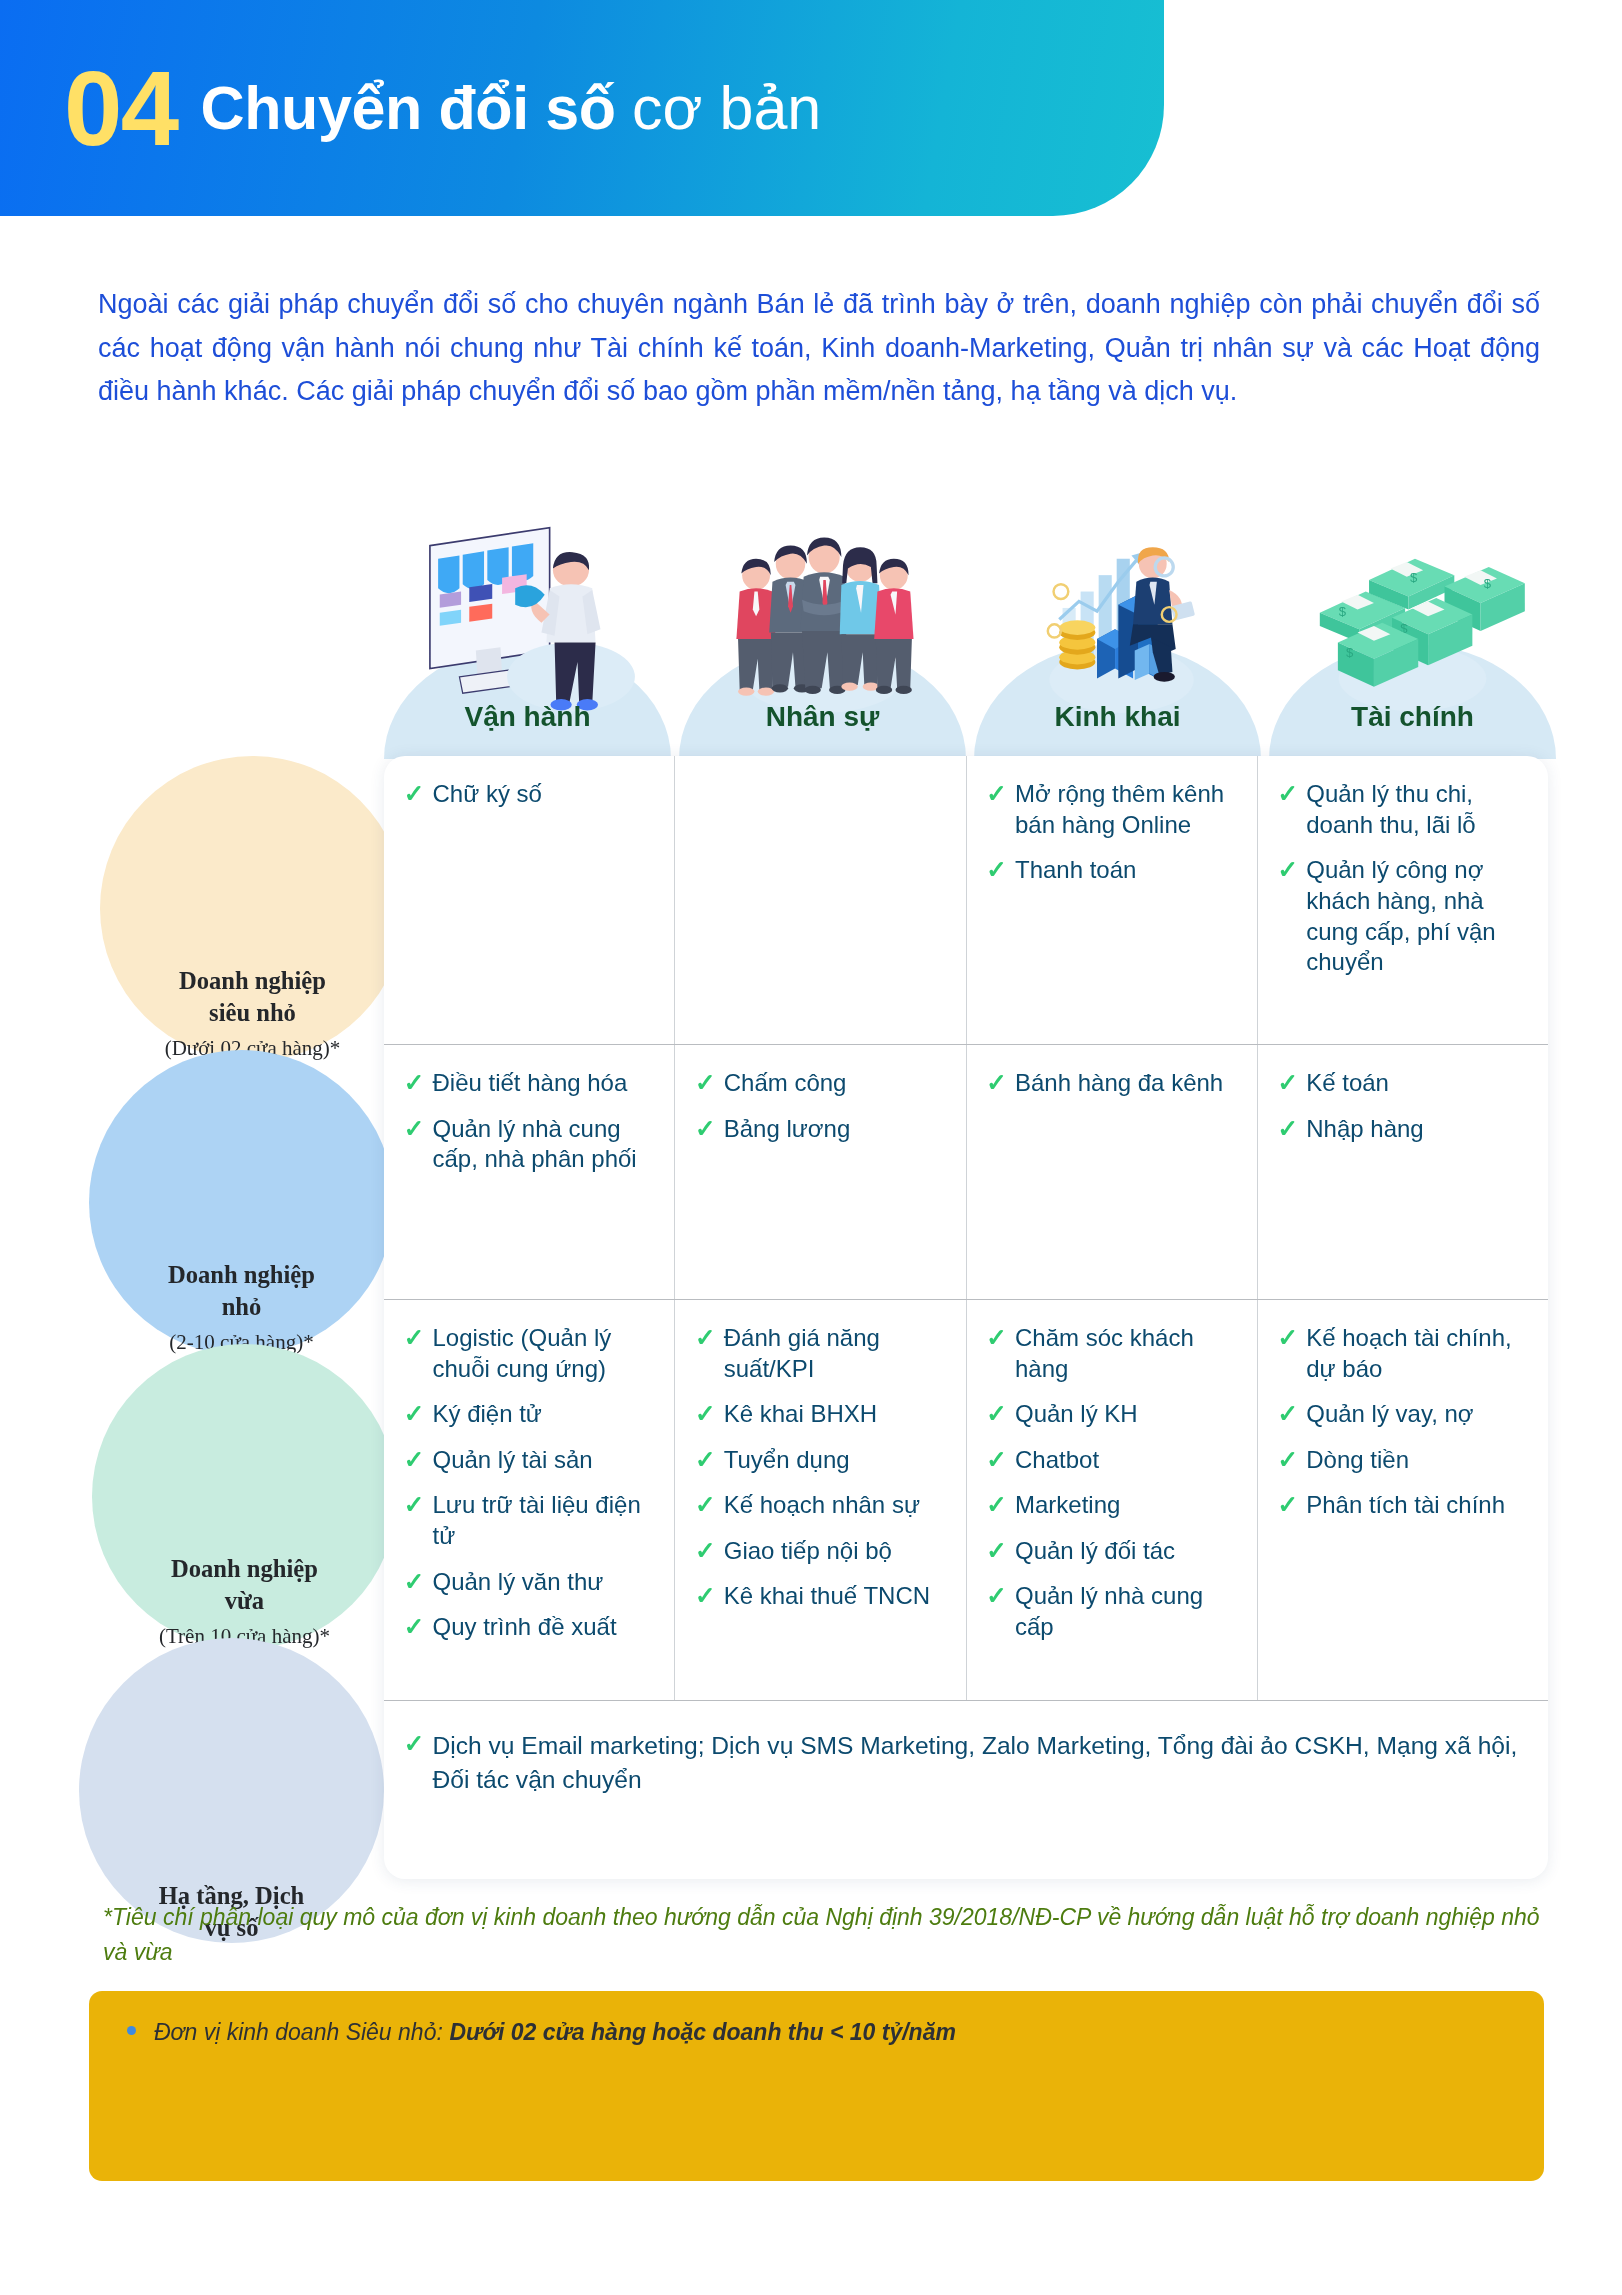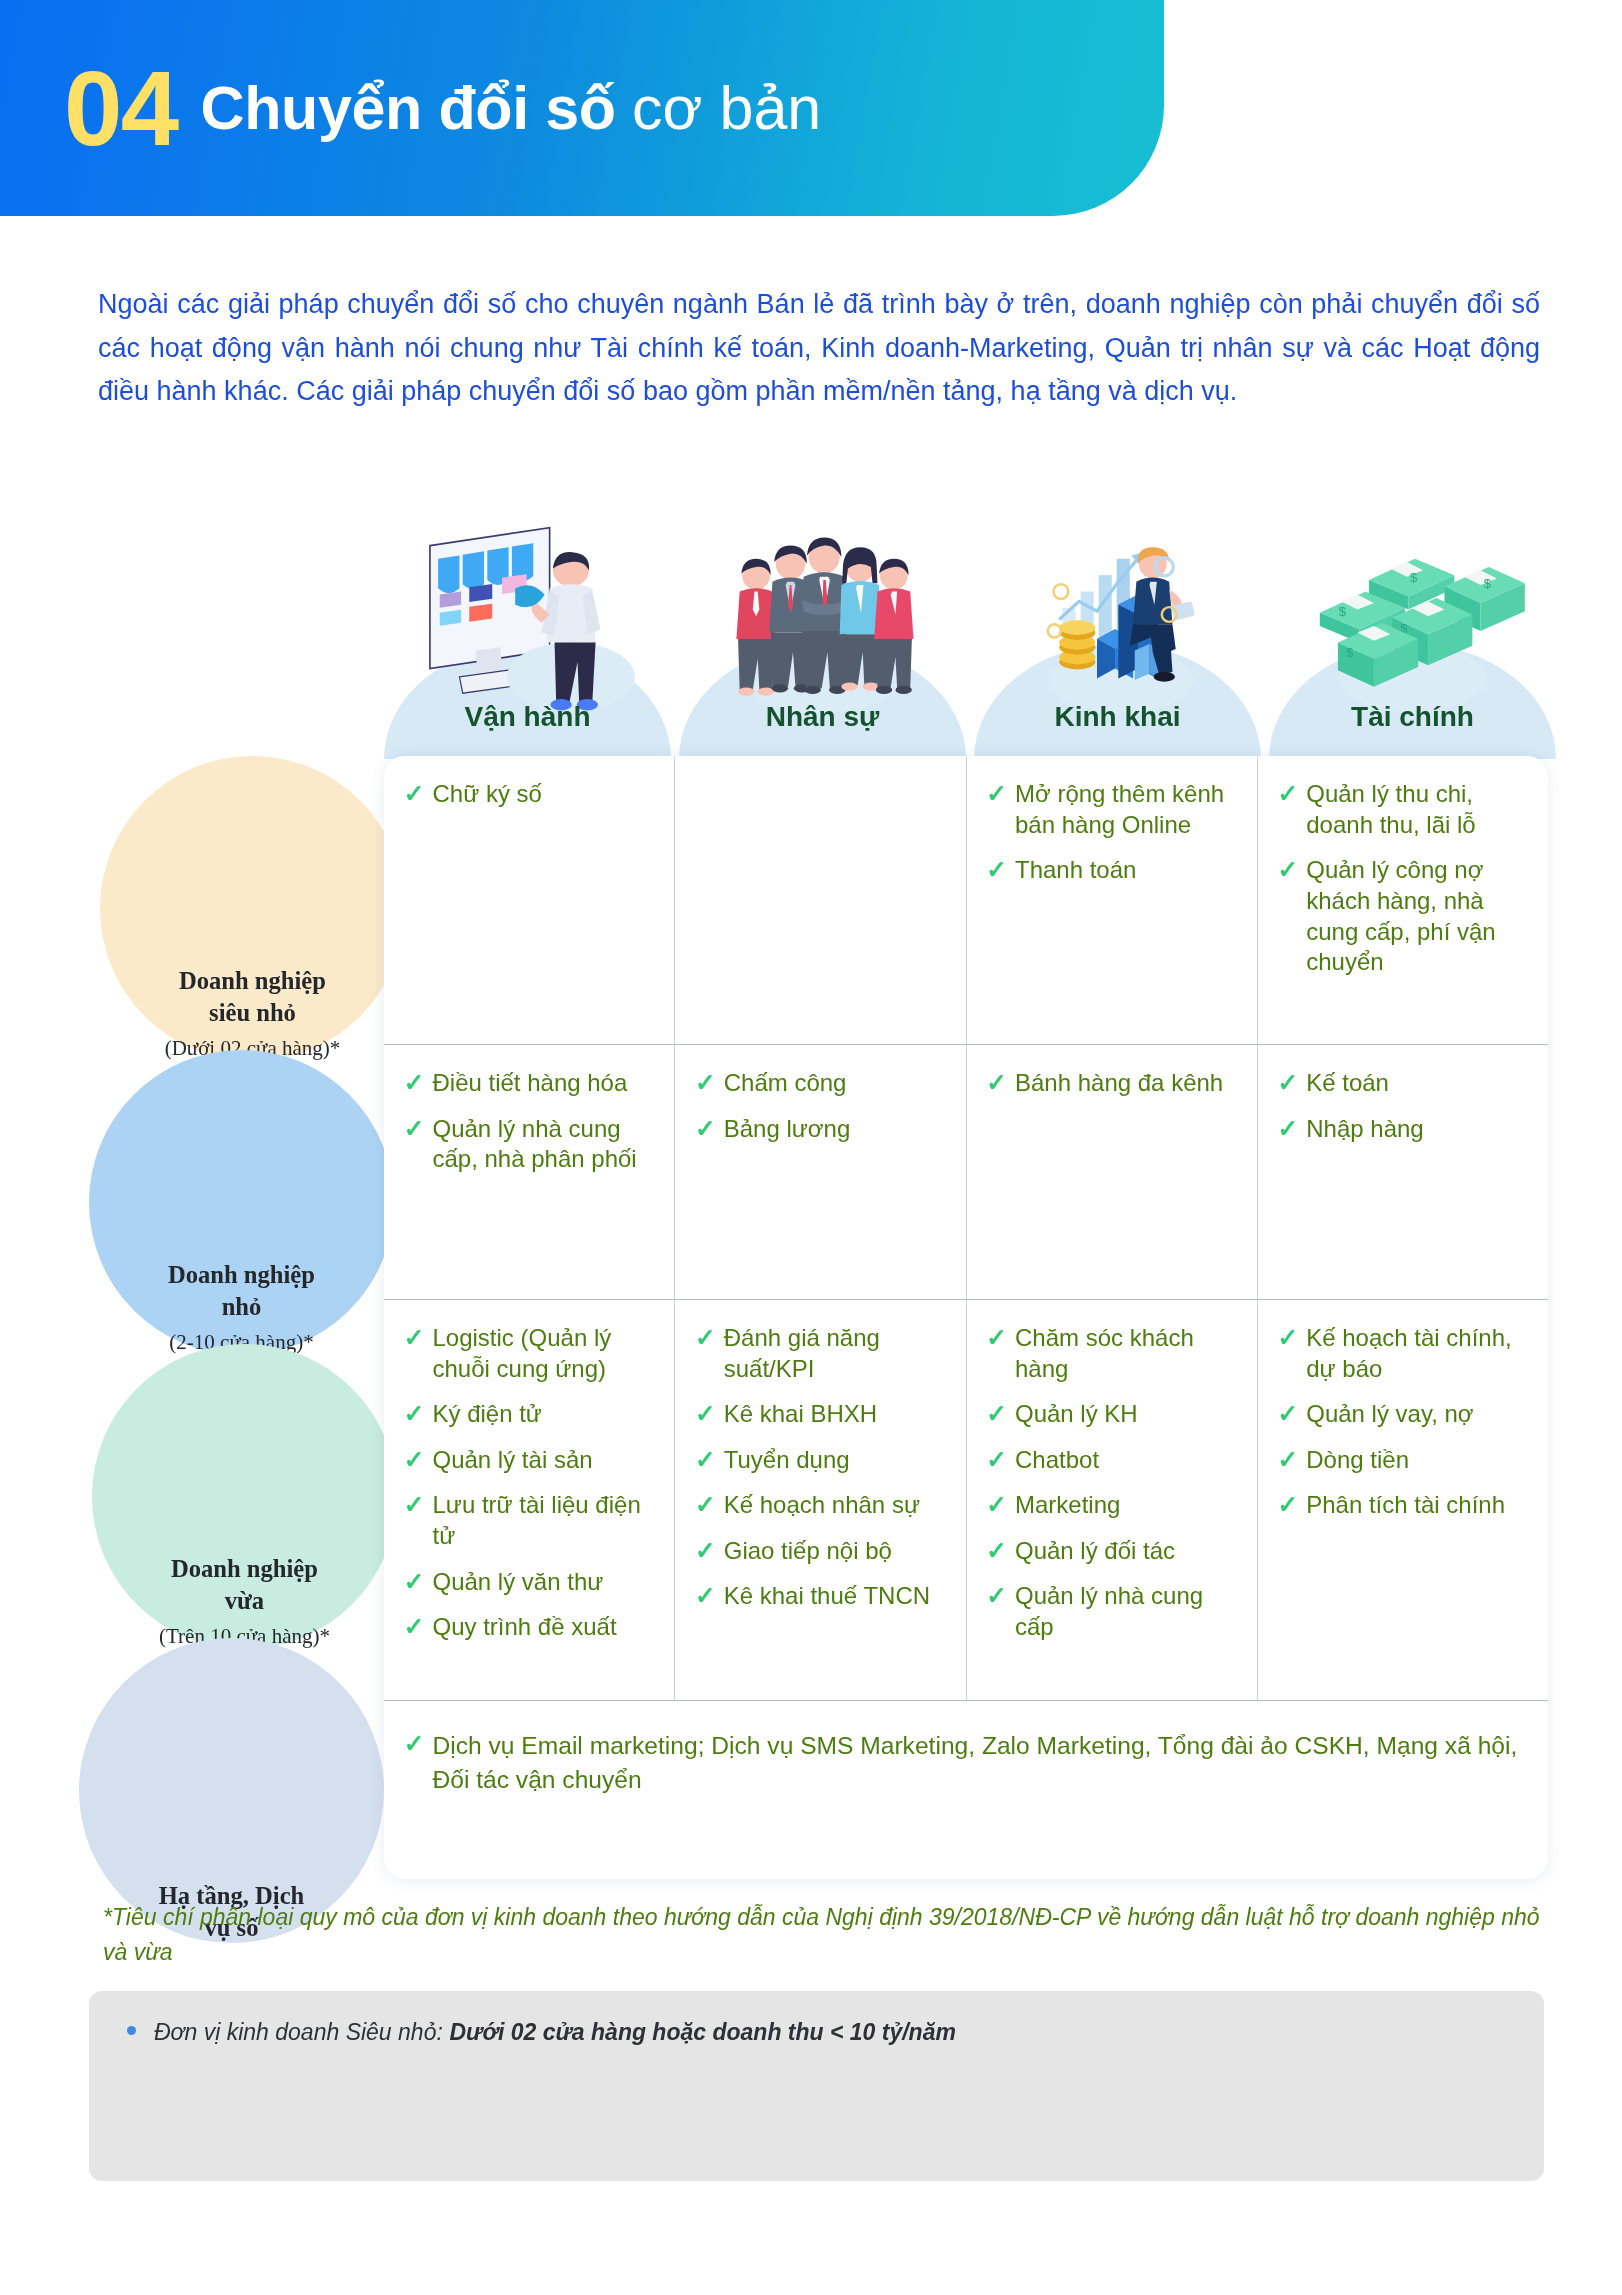--- a/index.html
+++ b/index.html
@@ -177,21 +177,21 @@
     flex: 0 0 auto;
     color: #2fcc71;
     font-size: 24.6px;
     line-height: 1.18;
     margin-right: 8.2px;
     font-weight: bold;
   }
   .item-text {
     font-size: 24px;
     line-height: 1.28;
-    color: #4d7c0f;
+    color: #0c4a6e;
     font-weight: 300;
   }
   .full-cell .item-text { font-size: 24.6px; line-height: 1.38; }
 
   
   .footnote {
     position: absolute;
     left: 103px; top: 1900px;
     width: 1442px;
     font-size: 23px;
@@ -199,21 +199,21 @@
     line-height: 1.52;
     color: #4d7c0f;
     font-weight: 300;
   }
 
   
   .legend-box {
     position: absolute;
     left: 89px; top: 1991px;
     width: 1455px; height: 190px;
-    background: #e5e5e5;
+    background: #eab308;
     border-radius: 13px;
     padding: 28px 0 0 38px;
     text-align: right;
   }
   .legend-item {
     display: flex;
     align-items: baseline;
     margin-bottom: 28px;
     font-size: 23px;
     font-style: italic;

